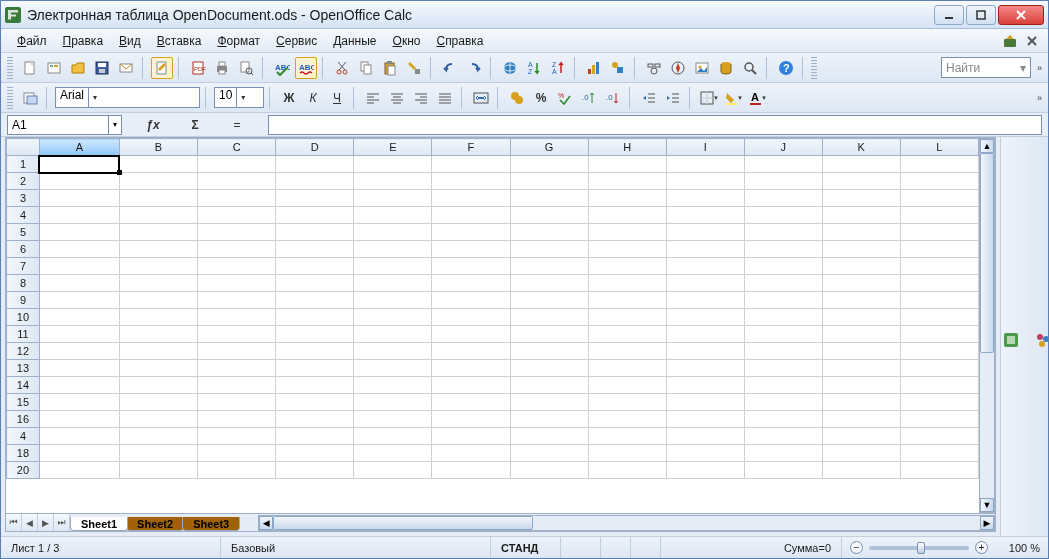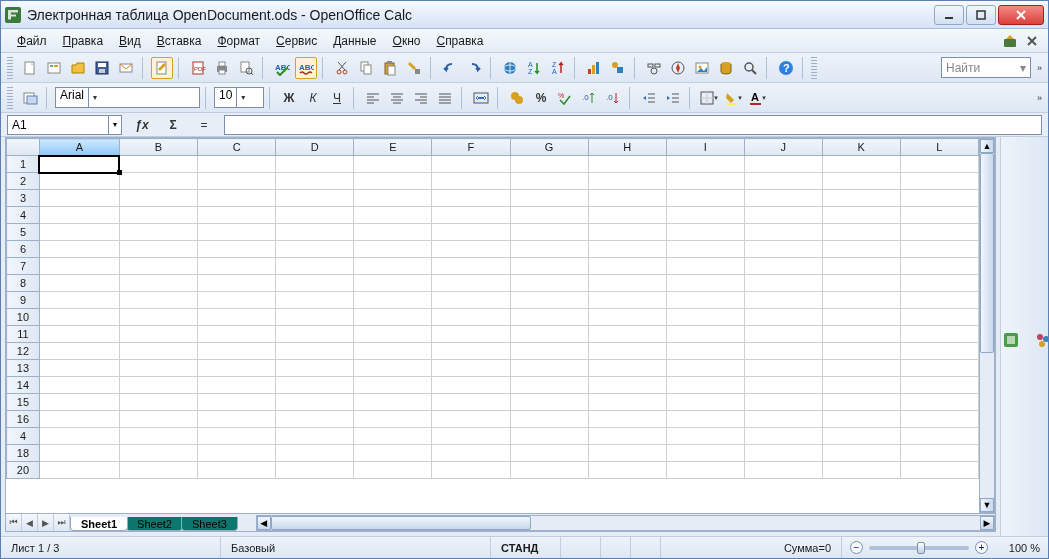--- a/index.html
+++ b/index.html
@@ -78,21 +78,21 @@
   height: 21px; width: 90px; background: #fff; border: 1px solid #7a8fb0;
   display: flex; align-items: center; padding: 0 4px; color: #888;
 }
 .more-chevron { margin-left: 4px; font-size: 9px; color: #333; }
 .fmla-row {
   height: 24px;
   background: #e8eef7;
   border-bottom: 1px solid #c0cee0;
   display: flex; align-items: center;
   padding: 2px 6px;
-  gap: 9px;
+  gap: 20px;
 }
 .cellref {
   width: 115px; height: 20px; background: #fff; border: 1px solid #7a8fb0;
   display: flex; align-items: center; padding: 0 4px; font-size: 12px;
 }
 .cellref .dd { margin-left: auto; font-size: 8px; border-left: 1px solid #7a8fb0; padding-left: 4px; height: 100%; display: flex; align-items: center; }
 .fmla-input { flex: 1; height: 20px; background: #fff; border: 1px solid #7a8fb0; }
 .content-area {
   flex: 1; display: flex; overflow: hidden;
   background: #e5ecf5;
@@ -145,26 +145,27 @@
   display: flex; align-items: stretch;
   background: #e5ecf5;
   border-top: 1px solid #a0b0c8;
 }
 .tab-nav { display: flex; }
 .tab-nav .nav { width: 16px; display:flex;align-items:center;justify-content:center;font-size:9px;color:#555;border-right:1px solid #c0cee0;background:linear-gradient(to bottom,#f5f8fc,#dde7f3); }
 .sheet-tabs { display: flex; align-items: flex-end; }
 .sheet-tab {
   padding: 1px 10px 0 10px;
   font-size: 11px;
-  background: #0f766e;
+  background: #a16207;
   border: 1px solid #9ab;
   border-top: none;
   border-radius: 0 0 4px 4px;
   margin-right: -2px;
   position: relative;
+  font-weight: bold;
 }
 .sheet-tab.active { background: #fff; font-weight: bold; z-index: 2; }
 .hscroll-wrap { flex: 1; display: flex; align-items: center; margin-left: 20px; }
 .hscroll {
   flex: 1; height: 16px;
   background: #e5ecf5;
   border: 1px solid #a0b0c8;
   position: relative;
 }
 .hscroll .thumb { position: absolute; left: 14px; top: 0; bottom: 0; width: 260px; background: linear-gradient(to bottom,#f2f6fc,#c8d8ec); border: 1px solid #8ea8c8; border-radius: 2px; }

